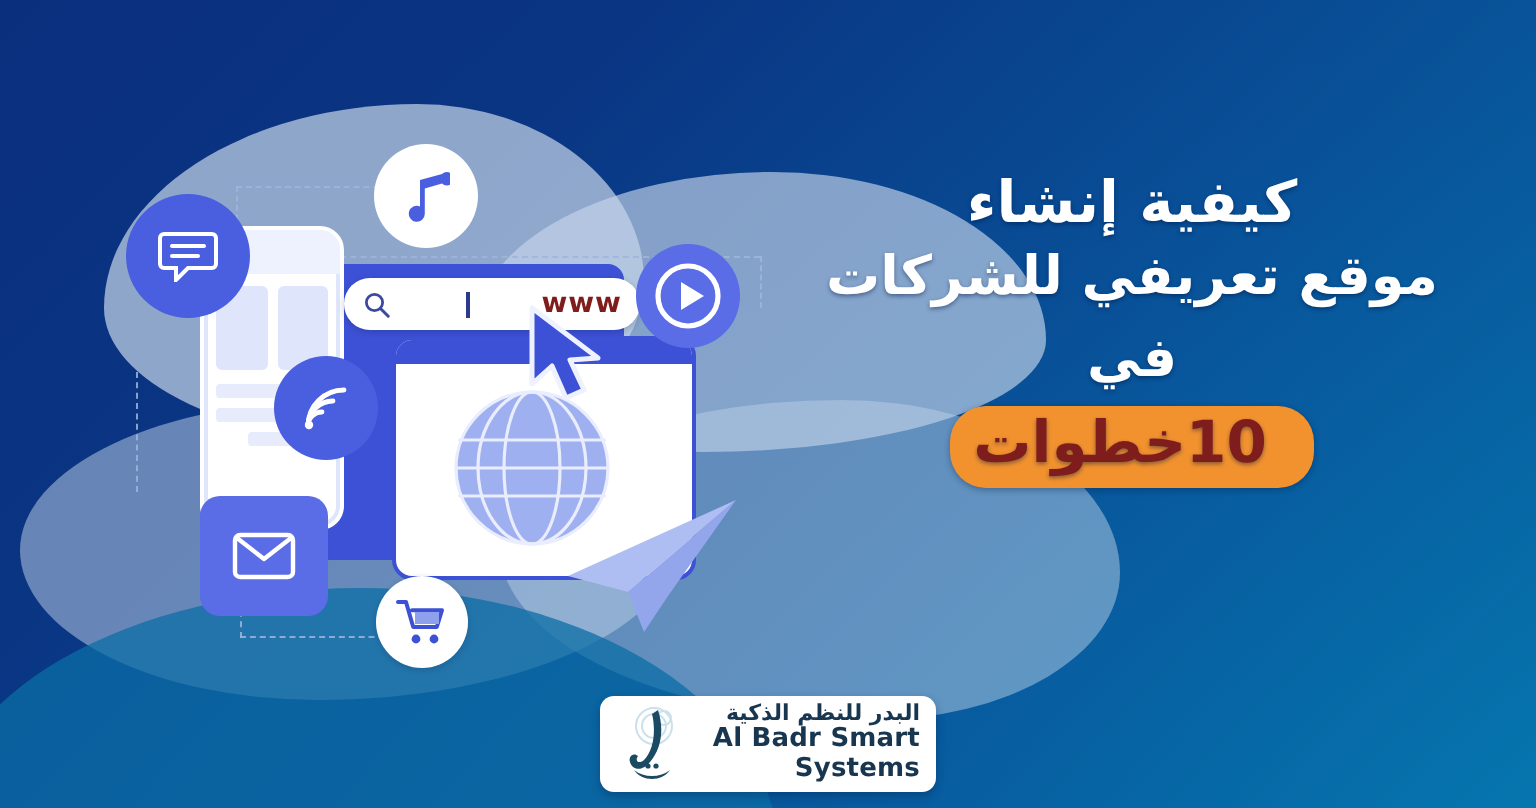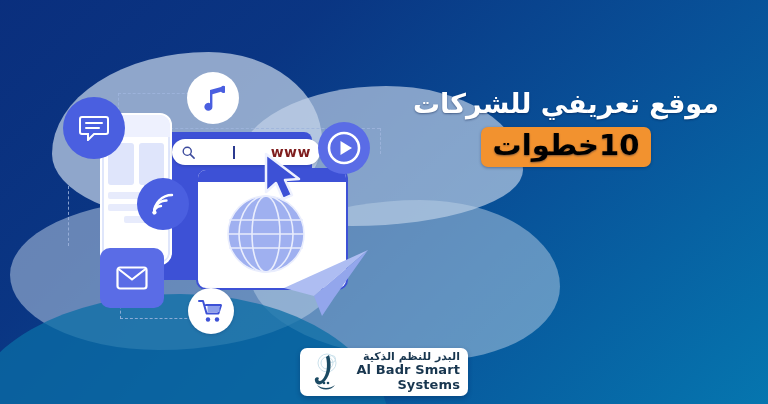--- a/index.html
+++ b/index.html
@@ -114,22 +114,22 @@
     font-family:"DejaVu Sans","Liberation Sans",sans-serif;
     text-shadow:0 1px 2px rgba(3,20,62,.45);
   }
   .hl-1{font-size:29px;}
   .hl-2{font-size:27px;margin-top:4px;}
   .hl-3{font-size:27px;margin-top:8px;}
   .hl-4{font-size:29px;margin-top:6px;
     display:flex;align-items:center;justify-content:center;gap:7px;
     flex-direction:row;}
   .chip{
-    background:#f2922f;color:#000000;border-radius:7px;
-    padding:2px 12px 5px 12px;display:inline-block;line-height:1.15;
+    background:#f2922f;color:#7f1d1d;border-radius:18px;
+    padding:2px 24px 5px 12px;display:inline-block;line-height:1.15;
     box-shadow:0 1px 3px rgba(3,20,62,.35);
   }
 
   
   .logo{
     position:absolute;left:300px;top:348px;width:168px;height:48px;
     background:#ffffff;border-radius:7px;
     display:flex;align-items:center;justify-content:center;gap:6px;
     padding:0 8px;box-sizing:border-box;
     box-shadow:0 2px 5px rgba(3,20,62,.3);
@@ -263,21 +263,23 @@
 
     <div class="sq-mail">
       <svg width="32" height="24" viewBox="0 0 32 24" aria-hidden="true">
         <rect x="1.5" y="1.5" width="29" height="21" rx="2.5" fill="none" stroke="#ffffff" stroke-width="2.2"></rect>
         <path d="M2.5 3 L16 13.5 L29.5 3" fill="none" stroke="#ffffff" stroke-width="2.2" stroke-linecap="round" stroke-linejoin="round"></path>
       </svg>
     </div>
   </div>
 
   <div class="headline">
+    <div class="hl-line hl-1">كيفية إنشاء</div>
     <div class="hl-line hl-2">موقع تعريفي للشركات</div>
+    <div class="hl-line hl-3">في</div>
     <div class="hl-line hl-4">
       <span class="chip">10خطوات</span>
     </div>
   </div>
 
   <div class="logo">
     <div class="logo-text">
       <div class="logo-ar">البدر للنظم الذكية</div>
       <div class="logo-en">Al Badr Smart Systems</div>
     </div>

